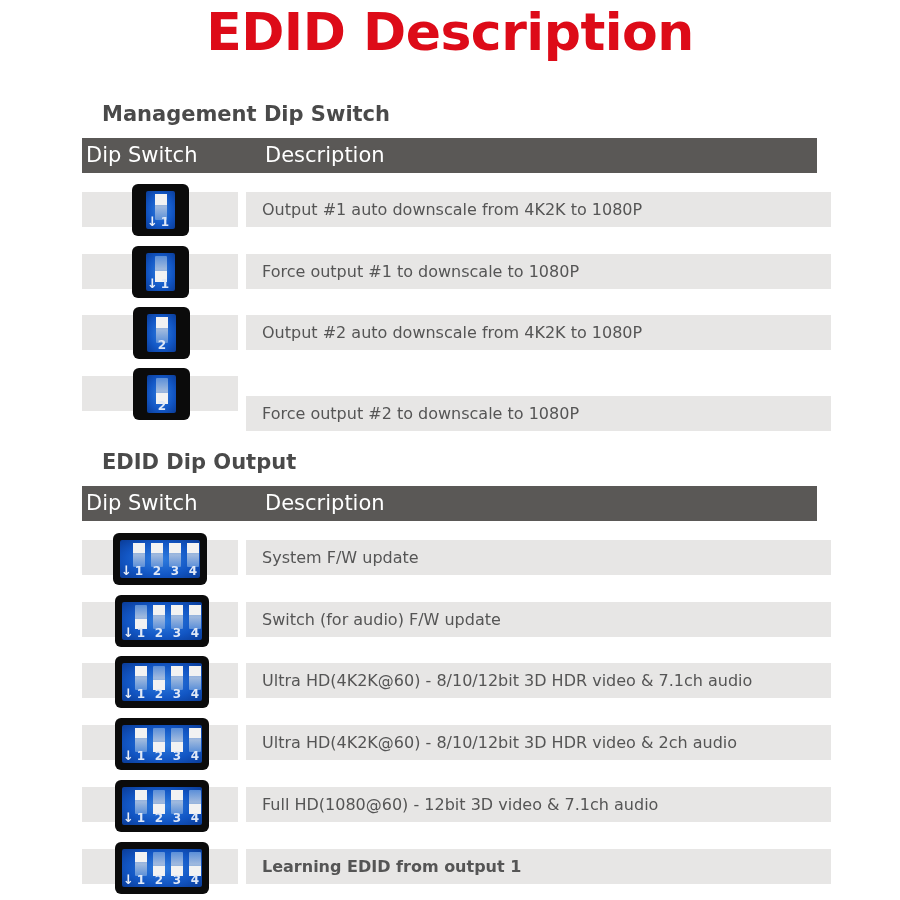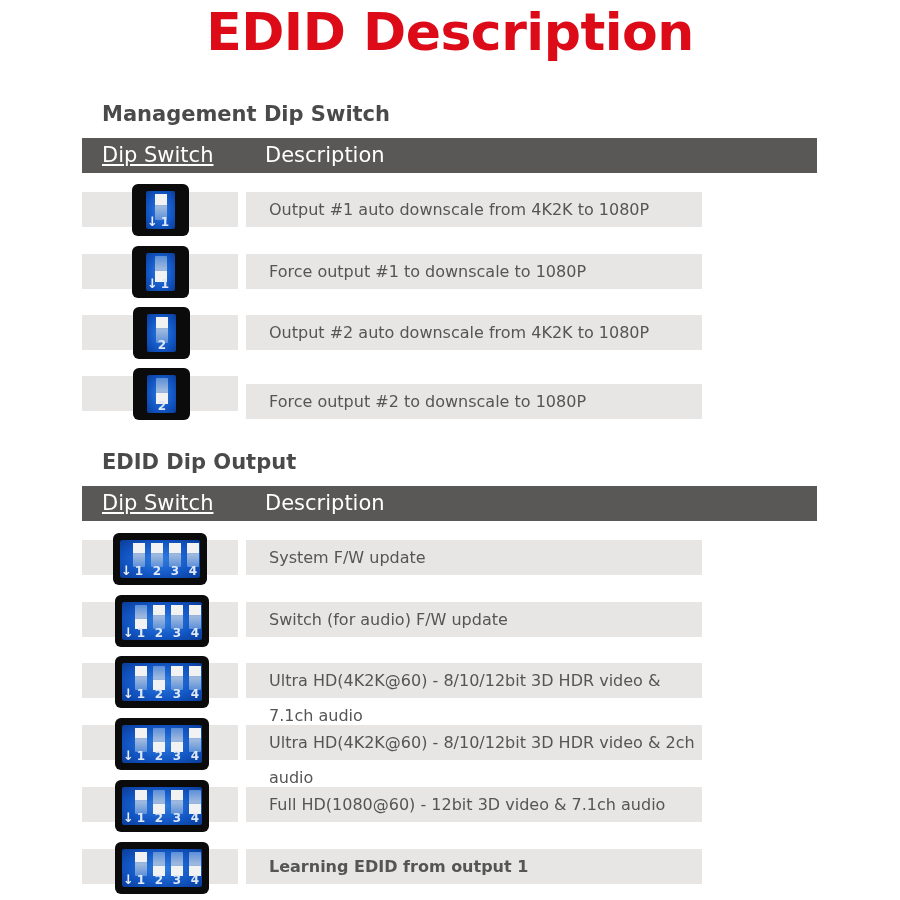--- a/index.html
+++ b/index.html
@@ -1,24 +1,24 @@
 <!DOCTYPE html>
 <html><head>
 <meta charset="utf-8">
 <style>
   html, body { margin: 0; padding: 0; background: #ffffff; }
   body { width: 900px; height: 900px; position: relative; overflow: hidden; font-family: "DejaVu Sans", sans-serif; }
   .title { position: absolute; left: 0; top: 0; width: 900px; text-align: center; color: #dd0b18; font-family: "DejaVu Sans", sans-serif; font-weight: bold; font-size: 52px; line-height: 64px; letter-spacing: -0.5px; }
   .section-title { position: absolute; left: 102px; color: #4a4a4a; font-size: 21px; font-weight: bold; line-height: 30px; }
   .hdr { position: absolute; height: 35px; background: #5a5856; color: #ffffff; font-size: 21px; line-height: 35px; box-sizing: border-box; }
-  .hdr.c1 { left: 82px; width: 184px; padding-left: 20px; text-decoration: underline; }
+  .hdr.c1 { left: 82px; width: 184px; padding-left: 4px; }
   .hdr.c2 { left: 246px; width: 571px; padding-left: 19px; }
   .rowbg { position: absolute; height: 35px; background: #e7e6e5; }
   .rowbg.c1 { left: 82px; width: 156px; }
-  .rowbg.c2 { left: 246px; width: 456px; color: #555; font-size: 16px; line-height: 35px; padding-left: 23px; box-sizing: border-box; }
+  .rowbg.c2 { left: 246px; width: 585px; color: #555; font-size: 16px; line-height: 35px; padding-left: 16px; box-sizing: border-box; }
   .dip { position: absolute; background: #0b0b0b; border-radius: 6px; box-sizing: border-box; }
   .dip .inner { position: absolute; left: 7px; right: 7px; top: 7px; bottom: 7px; background: radial-gradient(ellipse at center, #2f7de0 0%, #1256c4 60%, #0a3c98 100%); border-radius: 2px; }
   .sw { position: absolute; top: 3px; width: 12px; height: 26px; background: linear-gradient(#5b8fd8, #9fb9de 50%, #5b8fd8); border-radius: 1px; }
   .knob { position: absolute; left: 0; width: 12px; height: 11px; background: #f2f2f2; }
   .knob.up { top: 0; }
   .knob.down { bottom: 0; }
   .num { position: absolute; bottom: 0px; width: 14px; text-align: center; color: #dfe8f7; font-weight: bold; font-size: 12px; line-height: 13px; }
   .arrow { position: absolute; bottom: 0px; left: 1px; color: #e8eef8; font-weight: bold; font-size: 13px; line-height: 14px; }
 </style>
 </head>
@@ -56,21 +56,21 @@
     <div class="rowbg c2" style="top: 315px;">Output #2 auto downscale from 4K2K to 1080P</div>
     <div class="dip" style="left: 133px; top: 307px; width: 57px; height: 52px;">
       <div class="inner" style="left: 14px; right: 14px;">
         <div class="sw" style="left: 9px;">
           <div class="knob up"></div>
         </div>
         <div class="num" style="left: 8px;">2</div>
       </div>
     </div>
     <div class="rowbg c1" style="top: 376px;"></div>
-    <div class="rowbg c2" style="top: 384px;">Force output #2 to downscale to 1080P</div>
+    <div class="rowbg c2" style="top: 396px;">Force output #2 to downscale to 1080P</div>
     <div class="dip" style="left: 133px; top: 368px; width: 57px; height: 52px;">
       <div class="inner" style="left: 14px; right: 14px;">
         <div class="sw" style="left: 9px;">
           <div class="knob down"></div>
         </div>
         <div class="num" style="left: 8px;">2</div>
       </div>
     </div>
   </div>
 

